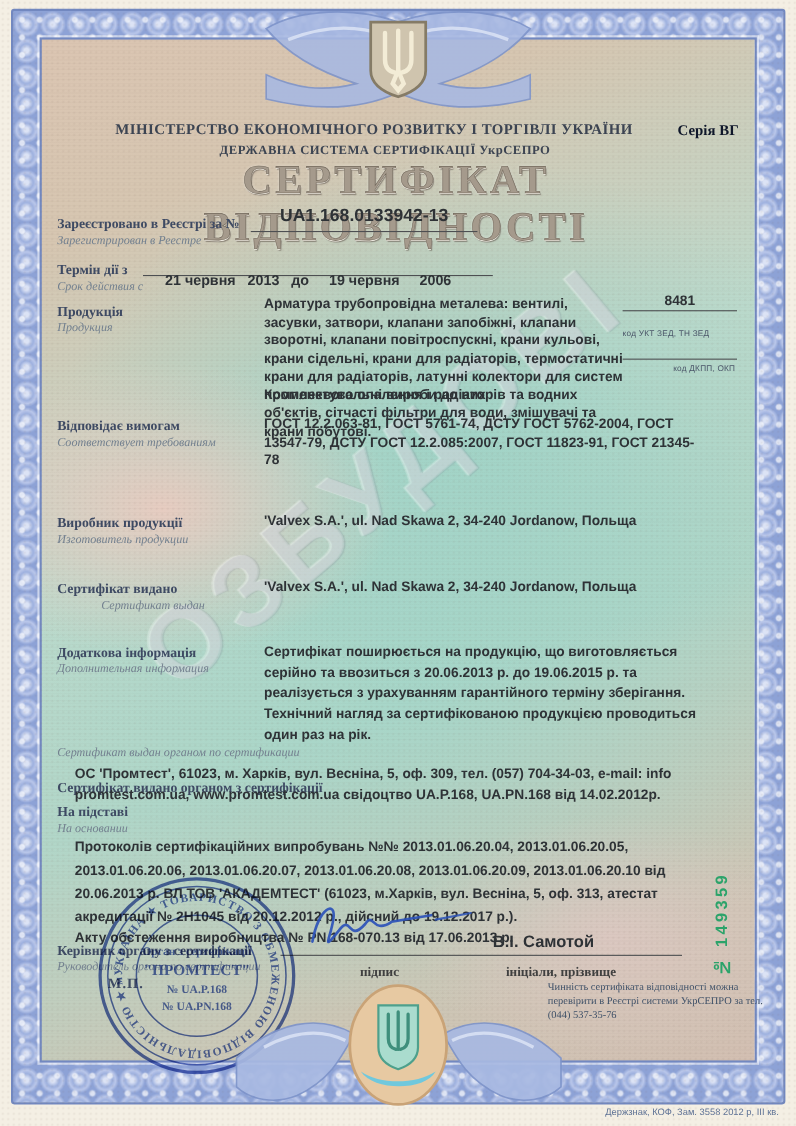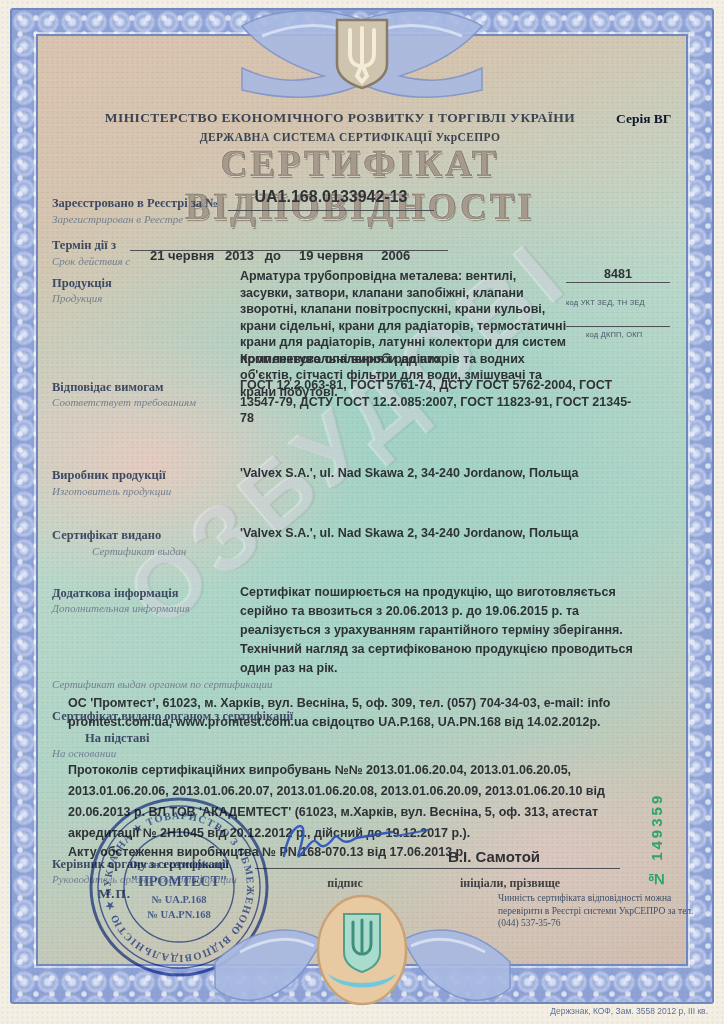--- a/index.html
+++ b/index.html
@@ -96,21 +96,21 @@
 
 <div class="abs lbl" style="left:52px; top:276px;">Продукція</div>
 <div class="abs lblru" style="left:52px; top:292px;">Продукция</div>
 <div class="abs val" style="left:240px; top:268px; width:328px; line-height:16.5px;">Арматура трубопровідна металева: вентилі, засувки, затвори, клапани запобіжні, клапани зворотні, клапани повітроспускні, крани кульові, крани сідельні, крани для радіаторів, термостатичні крани для радіаторів, латунні колектори для систем променевого опалення і радіаторів та водних об'єктів, сітчасті фільтри для води, змішувачі та крани побутові.</div>
 <div class="abs val" style="left:240px; top:352px; width:328px;">Комплектувальні вироби до них</div>
 <div class="abs rule ctr" style="left:566px; top:264px; width:104px; height:18px;">
   <span class="val">8481</span>
 </div>
 <div class="abs codecap" style="left:566px; top:298px;">код УКТ ЗЕД, ТН ЗЕД</div>
 <div class="abs rule" style="left:566px; top:308px; width:104px; height:18px;"></div>
-<div class="abs codecap" style="left:586px; top:330px;text-align:right;">код ДКПП, ОКП</div>
+<div class="abs codecap" style="left:612px; top:330px;text-align:right;">код ДКПП, ОКП</div>
 
 <div class="abs lbl" style="left:52px; top:380px;">Відповідає вимогам</div>
 <div class="abs lblru" style="left:52px; top:396px;">Соответствует требованиям</div>
 <div class="abs val" style="left:240px; top:377px; width:400px; line-height:16.5px;">ГОСТ 12.2.063-81, ГОСТ 5761-74, ДСТУ ГОСТ 5762-2004, ГОСТ 13547-79, ДСТУ ГОСТ 12.2.085:2007, ГОСТ 11823-91, ГОСТ 21345-78</div>
 
 <div class="abs lbl" style="left:52px; top:468px;">Виробник продукції</div>
 <div class="abs lblru" style="left:52px; top:485px;">Изготовитель продукции</div>
 <div class="abs val" style="left:240px; top:466px; width:410px;">'Valvex S.A.', ul. Nad Skawa 2, 34-240 Jordanow, Польща</div>
 
 <div class="abs lbl" style="left:52px; top:528px;">Сертифікат видано</div>
@@ -118,21 +118,21 @@
 <div class="abs val" style="left:240px; top:526px; width:410px;">'Valvex S.A.', ul. Nad Skawa 2, 34-240 Jordanow, Польща</div>
 
 <div class="abs lbl" style="left:52px; top:586px;">Додаткова інформація</div>
 <div class="abs lblru" style="left:52px; top:602px;">Дополнительная информация</div>
 <div class="abs val" style="left:240px; top:583px; width:420px; line-height:19px;">Сертифікат поширюється на продукцію, що виготовляється серійно та ввозиться з 20.06.2013 р. до 19.06.2015 р. та реалізується з урахуванням гарантійного терміну зберігання. Технічний нагляд за сертифікованою продукцією проводиться один раз на рік.</div>
 
 <div class="abs lbl" style="left:52px; top:662px;margin-top:47px;">Сертифікат видано органом з сертифікації</div>
 <div class="abs lblru" style="left:52px; top:678px;">Сертификат выдан органом по сертификации</div>
 <div class="abs val" style="left:68px; top:694px; width:578px; line-height:19px;">ОС 'Промтест', 61023, м. Харків, вул. Весніна, 5, оф. 309, тел. (057) 704-34-03, e-mail: info promtest.com.ua, www.promtest.com.ua свідоцтво UA.P.168, UA.PN.168 від 14.02.2012р.</div>
 
-<div class="abs lbl" style="left:52px; top:731px;margin-left:33px;">На підставі</div>
+<div class="abs lbl" style="left:52px; top:731px;">На підставі</div>
 <div class="abs lblru" style="left:52px; top:747px;">На основании</div>
 <div class="abs val" style="left:68px; top:760px; width:578px; line-height:21px;">Протоколів сертифікаційних випробувань №№ 2013.01.06.20.04, 2013.01.06.20.05, 2013.01.06.20.06, 2013.01.06.20.07, 2013.01.06.20.08, 2013.01.06.20.09, 2013.01.06.20.10 від 20.06.2013 р. ВЛ ТОВ 'АКАДЕМТЕСТ' (61023, м.Харків, вул. Весніна, 5, оф. 313, атестат акредитації № 2Н1045 від 20.12.2012 р., дійсний до 19.12.2017 р.).</div>
 <div class="abs val" style="left:68px; top:845px; width:578px;">Акту обстеження виробництва № PN.168-070.13 від 17.06.2013 р.</div>
 
 <div class="abs serialno" style="left:648px; top:748px; height:140px;">№ 149359</div>
 
 <div class="abs lbl" style="left:52px; top:857px;">Керівник органу з сертифікації</div>
 <div class="abs lblru" style="left:52px; top:873px;">Руководитель органа по сертификации</div>
 <div class="abs rule" style="left:255px; top:840px; width:365px; height:28px;"></div>
 <svg class="abs" style="left:272px; top:812px;" width="170" height="58" viewBox="0 0 170 58">

